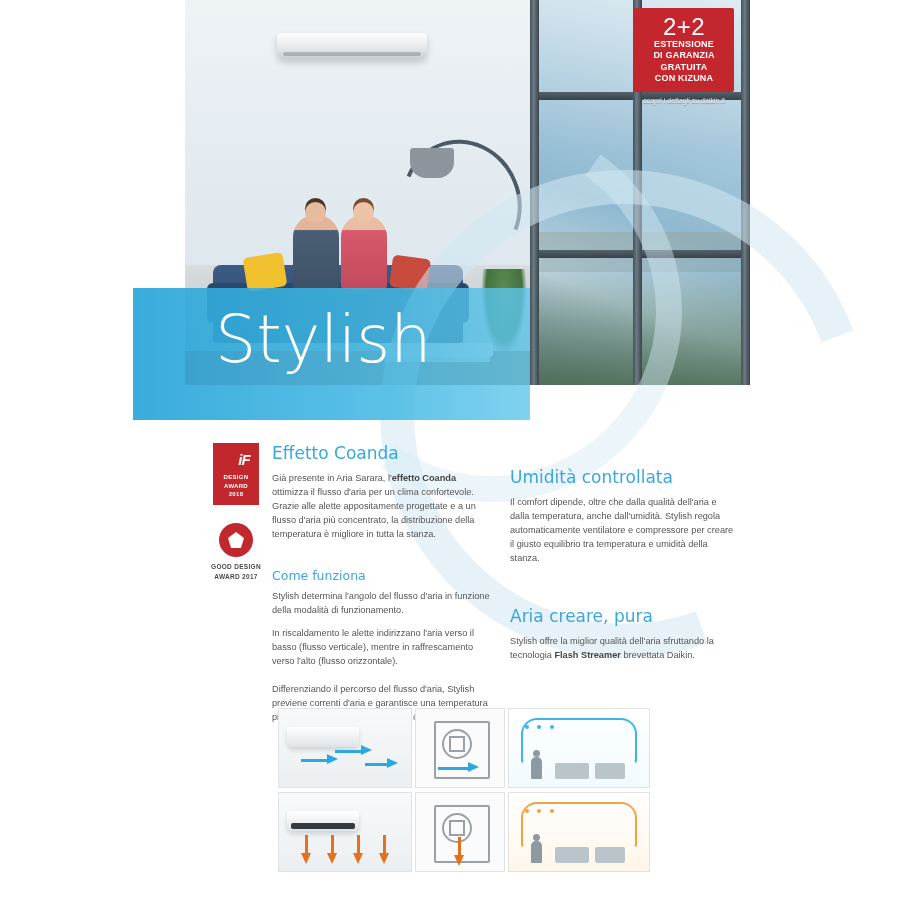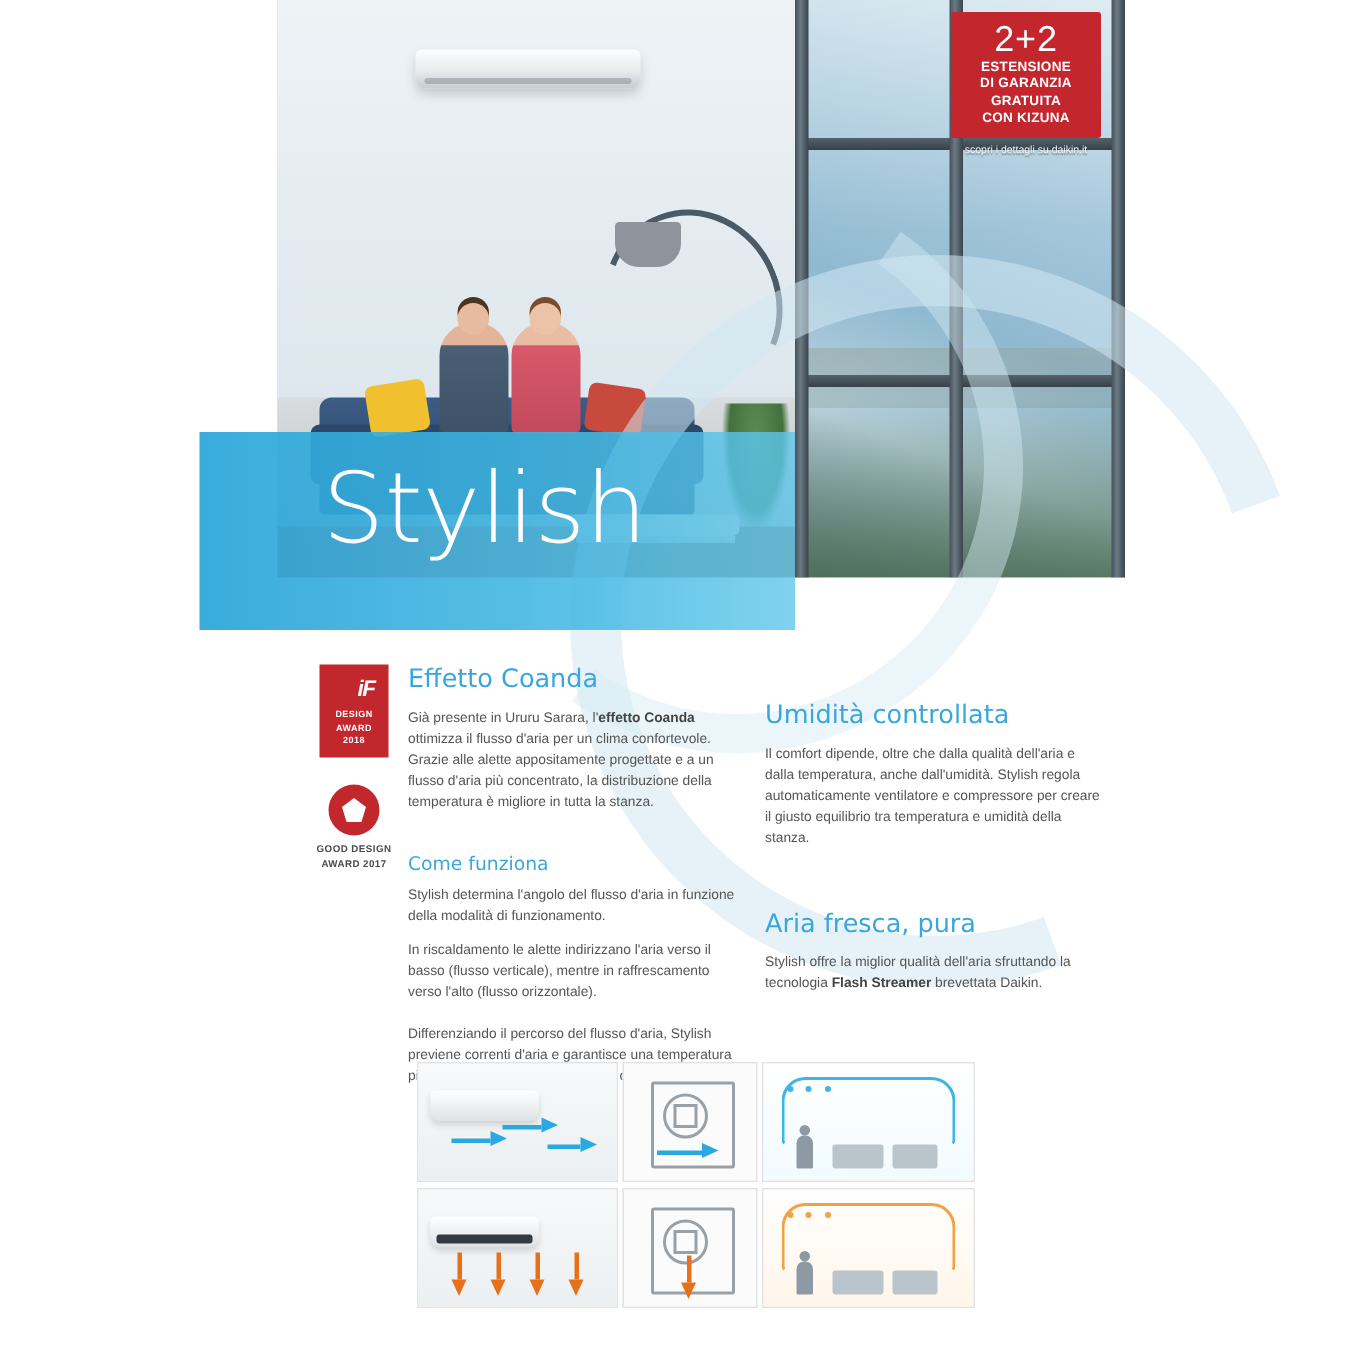--- a/index.html
+++ b/index.html
@@ -477,33 +477,33 @@
       <div class="gd-circle"></div>
       <div class="gd-text">
         <div>GOOD DESIGN</div>
         <div>AWARD 2017</div>
       </div>
     </div>
   </div>
 
   <div class="col-left">
     <h2 class="sec">Effetto Coanda</h2>
-    <p class="body"><span>Già presente in Ururu Sarara, l'</span><b>effetto Coanda</b><span> ottimizza il flusso d'aria per un clima confortevole. Grazie alle alette appositamente progettate e a un flusso d'aria più concentrato, la distribuzione della temperatura è migliore in tutta la stanza.</span></p>
+    <p class="body"><span>Già presente in Aria Sarara, l'</span><b>effetto Coanda</b><span> ottimizza il flusso d'aria per un clima confortevole. Grazie alle alette appositamente progettate e a un flusso d'aria più concentrato, la distribuzione della temperatura è migliore in tutta la stanza.</span></p>
 
     <h3 class="sub">Come funziona</h3>
     <p class="body">Stylish determina l'angolo del flusso d'aria in funzione della modalità di funzionamento.</p>
     <p class="body">In riscaldamento le alette indirizzano l'aria verso il basso (flusso verticale), mentre in raffrescamento verso l'alto (flusso orizzontale).</p>
     <p class="body" style="margin-top:14px;">Differenziando il percorso del flusso d'aria, Stylish previene correnti d'aria e garantisce una temperatura più uniforme e confortevole per gli occupanti.</p>
   </div>
 
   <div class="col-right">
     <h2 class="sec">Umidità controllata</h2>
     <p class="body">Il comfort dipende, oltre che dalla qualità dell'aria e dalla temperatura, anche dall'umidità. Stylish regola automaticamente ventilatore e compressore per creare il giusto equilibrio tra temperatura e umidità della stanza.</p>
 
-    <h2 class="sec" style="margin-top:40px;">Aria fresca, pura</h2>
+    <h2 class="sec" style="margin-top:40px;">Aria creare, pura</h2>
     <p class="body"><span>Stylish offre la miglior qualità dell'aria sfruttando la tecnologia </span><b>Flash Streamer</b><span> brevettata Daikin.</span></p>
   </div>
 
   <div class="footer">
 
     <div class="fig fig-a row1">
       <div class="fa-wall"></div>
       <div class="fa-unit"></div>
       <div class="arr-tail" style="left:22px; top:50px; width:26px;"></div>
       <div class="arrow arr-h" style="left:48px; top:45px;"></div>

